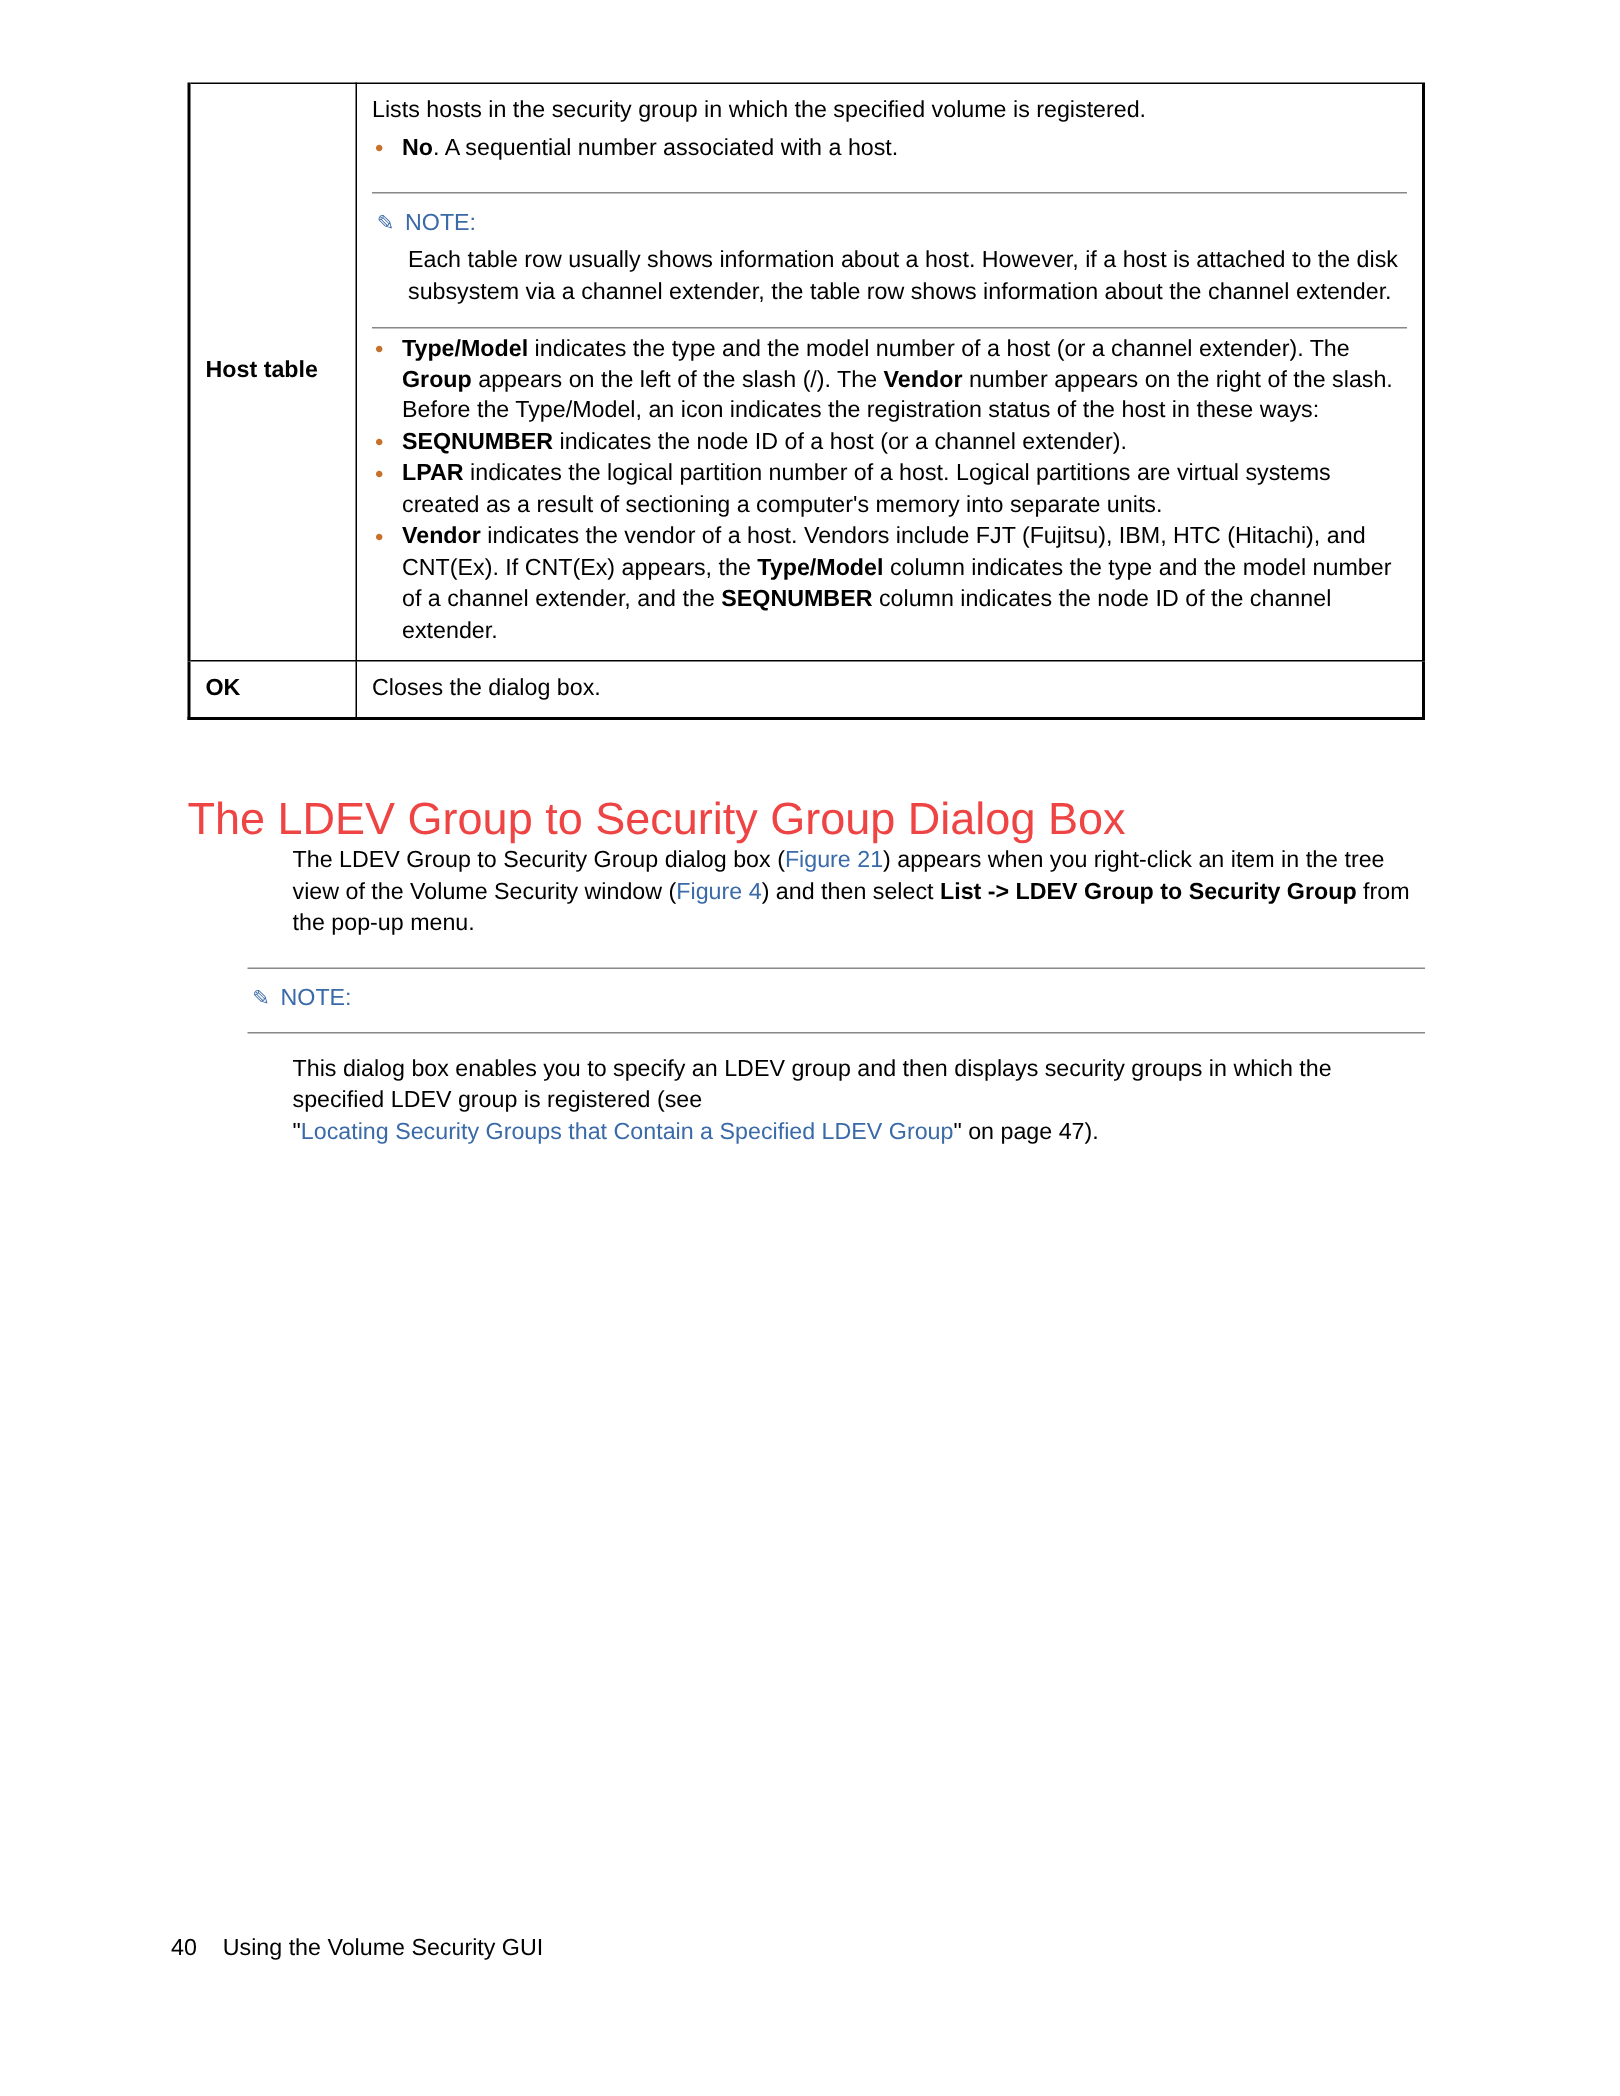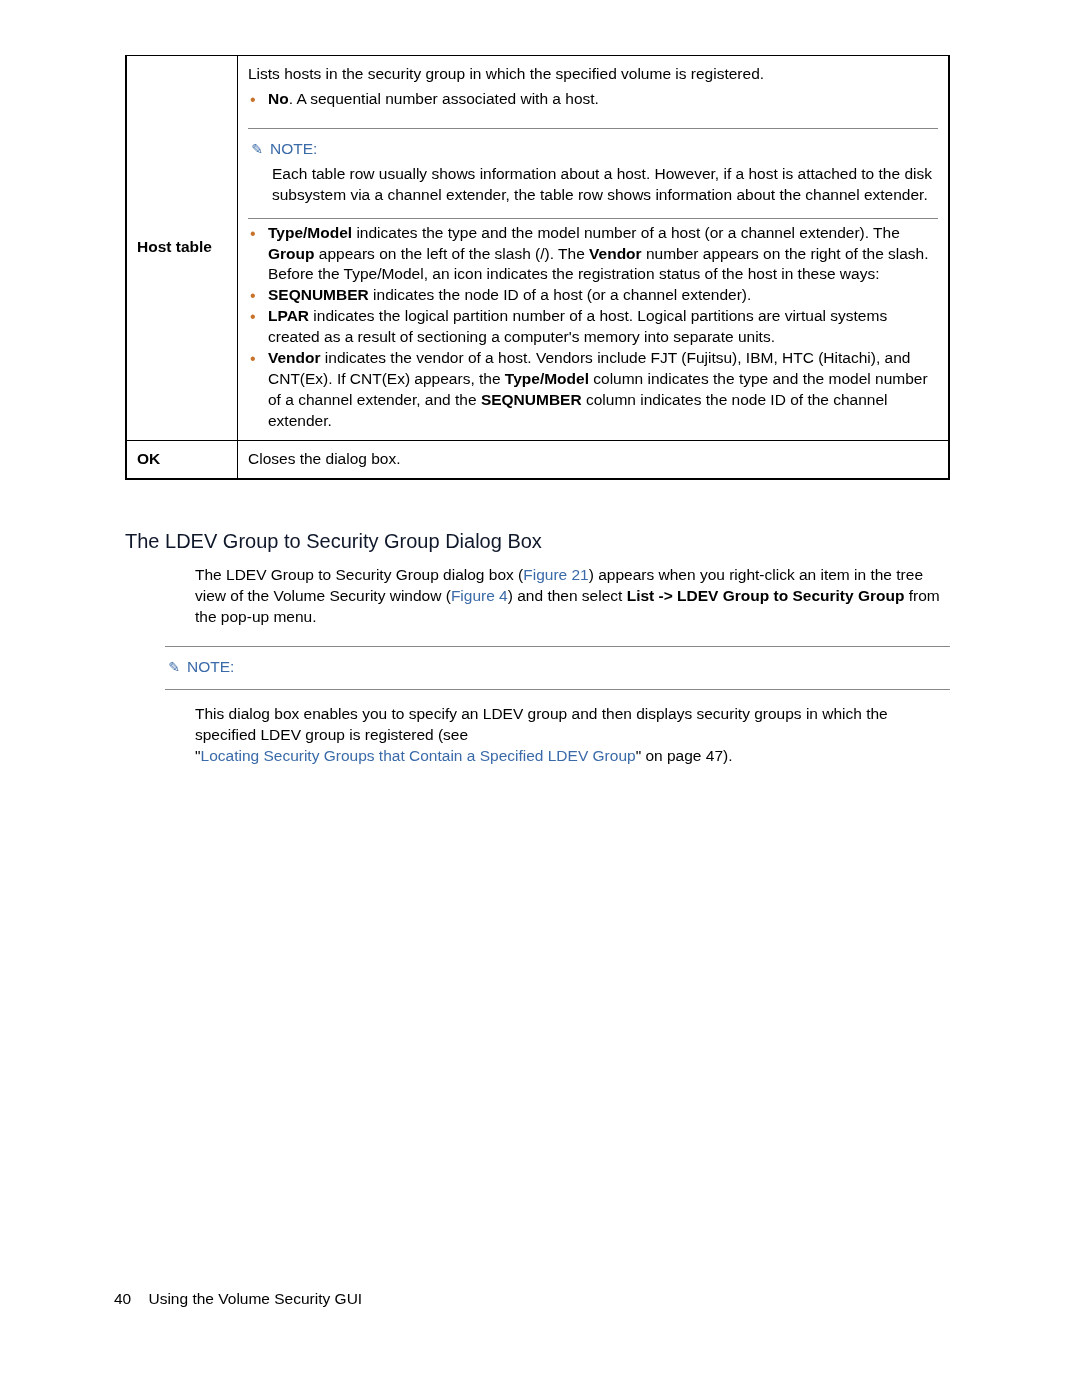--- a/index.html
+++ b/index.html
@@ -76,24 +76,24 @@
     width: 18px;
     text-align: center;
     color: #3a6aa8;
     margin-right: 4px;
     font-size: 14px;
   }
   .notetext {
     margin: 4px 0 0 24px;
   }
   h2.section {
-    color: #0f172a;
+    color: #ef4444;
     font-weight: normal;
-    font-size: 20px;
-    margin: 50px 0 12px 0;
+    font-size: 30px;
+    margin: 50px 0 0 0;
     font-stretch: condensed;
   }
   .bodyblock {
     margin-left: 70px;
     font-size: 15.5px;
     line-height: 1.35;
   }
   .linkblue { color: #3a6aa8; }
   .footer {
     position: absolute;

